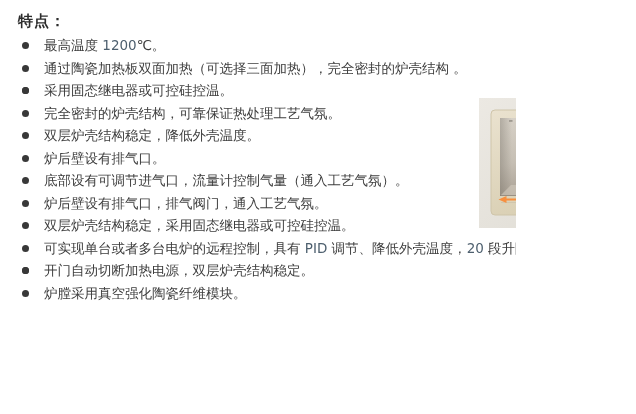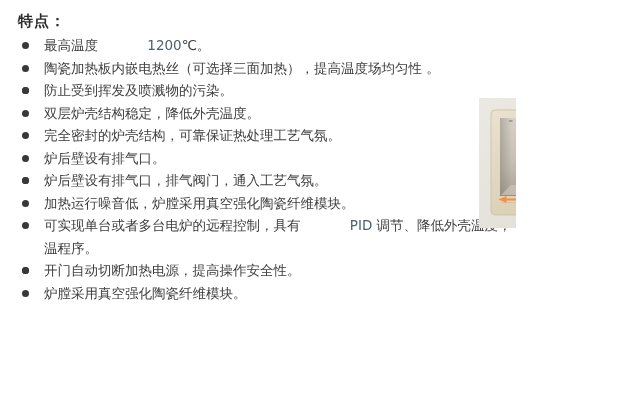--- a/index.html
+++ b/index.html
@@ -24,21 +24,21 @@
     position:relative; display:block;
     padding:0 7px 0 44px;
     font-size:13.5px; line-height:22.5px;
     color:#3d3d3d;
   }
   .bullet {
     position:absolute; left:22px; top:8px;
     width:7px; height:7px; border-radius:50%;
     background:#383838;
   }
-  .accent { color:#4d5f6e;margin-left:45px; }
+  .accent { color:#4d5f6e; }
   .photo {
     position:absolute; left:479px; top:98px;
     width:130px; height:130px;
   }
   .photo svg { display:block; }
   .arrow-label {
     font-family:"DejaVu Sans","Liberation Sans",sans-serif;
     font-weight:bold;
   }
 </style>
@@ -50,73 +50,74 @@
   <h2 class="title">特点：</h2>
 
   <ul class="features" id="features">
   <li class="feature">
     <span class="bullet"></span>
     <span class="feature-text"><span>最高温度 </span><span class="accent">1200</span><span>℃。</span></span>
   </li>
 
   <li class="feature">
     <span class="bullet"></span>
-    <span class="feature-text"><span>陶瓷加热板内嵌电热丝（可选择三面加热），提高温度场均匀性 。</span></span>
-  </li>
-
-  <li class="feature">
-    <span class="bullet"></span>
-  </li>
-
-  <li class="feature">
-    <span class="bullet"></span>
-    <span class="feature-text"><span>防止受到挥发及喷溅物的污染。</span></span>
+    <span class="feature-text"><span>通过陶瓷加热板双面加热（可选择三面加热），完全密封的炉壳结构 。</span></span>
+  </li>
+
+  <li class="feature">
+    <span class="bullet"></span>
+  </li>
+
+  <li class="feature">
+    <span class="bullet"></span>
+    <span class="feature-text"><span>采用固态继电器或可控硅控温。</span></span>
+  </li>
+
+  <li class="feature">
+    <span class="bullet"></span>
+    <span class="feature-text"><span>完全密封的炉壳结构，可靠保证热处理工艺气氛。</span></span>
   </li>
 
   <li class="feature">
     <span class="bullet"></span>
     <span class="feature-text"><span>双层炉壳结构稳定，降低外壳温度。</span></span>
   </li>
 
   <li class="feature">
     <span class="bullet"></span>
-    <span class="feature-text"><span>完全密封的炉壳结构，可靠保证热处理工艺气氛。</span></span>
-  </li>
-
-  <li class="feature">
-    <span class="bullet"></span>
     <span class="feature-text"><span>炉后壁设有排气口。</span></span>
   </li>
 
   <li class="feature">
     <span class="bullet"></span>
+    <span class="feature-text"><span>底部设有可调节进气口，流量计控制气量（通入工艺气氛）。</span></span>
   </li>
 
   <li class="feature">
     <span class="bullet"></span>
     <span class="feature-text"><span>炉后壁设有排气口，排气阀门，通入工艺气氛。</span></span>
   </li>
 
   <li class="feature">
     <span class="bullet"></span>
-    <span class="feature-text"><span>加热运行噪音低，炉膛采用真空强化陶瓷纤维模块。</span></span>
+    <span class="feature-text"><span>双层炉壳结构稳定，采用固态继电器或可控硅控温。</span></span>
   </li>
 
   <li class="feature">
     <span class="bullet"></span>
     <span class="feature-text"><span>可实现单台或者多台电炉的远程控制，具有 </span><span class="accent">PID</span><span> 调节、降低外壳温度，</span><span class="accent">20</span><span> 段升降温程序。</span></span>
   </li>
 
   <li class="feature">
     <span class="bullet"></span>
   </li>
 
   <li class="feature">
     <span class="bullet"></span>
-    <span class="feature-text"><span>开门自动切断加热电源，提高操作安全性。</span></span>
+    <span class="feature-text"><span>开门自动切断加热电源，双层炉壳结构稳定。</span></span>
   </li>
 
   <li class="feature">
     <span class="bullet"></span>
     <span class="feature-text"><span>炉膛采用真空强化陶瓷纤维模块。</span></span>
   </li>
 
 </ul>
 
   <div class="photo">

